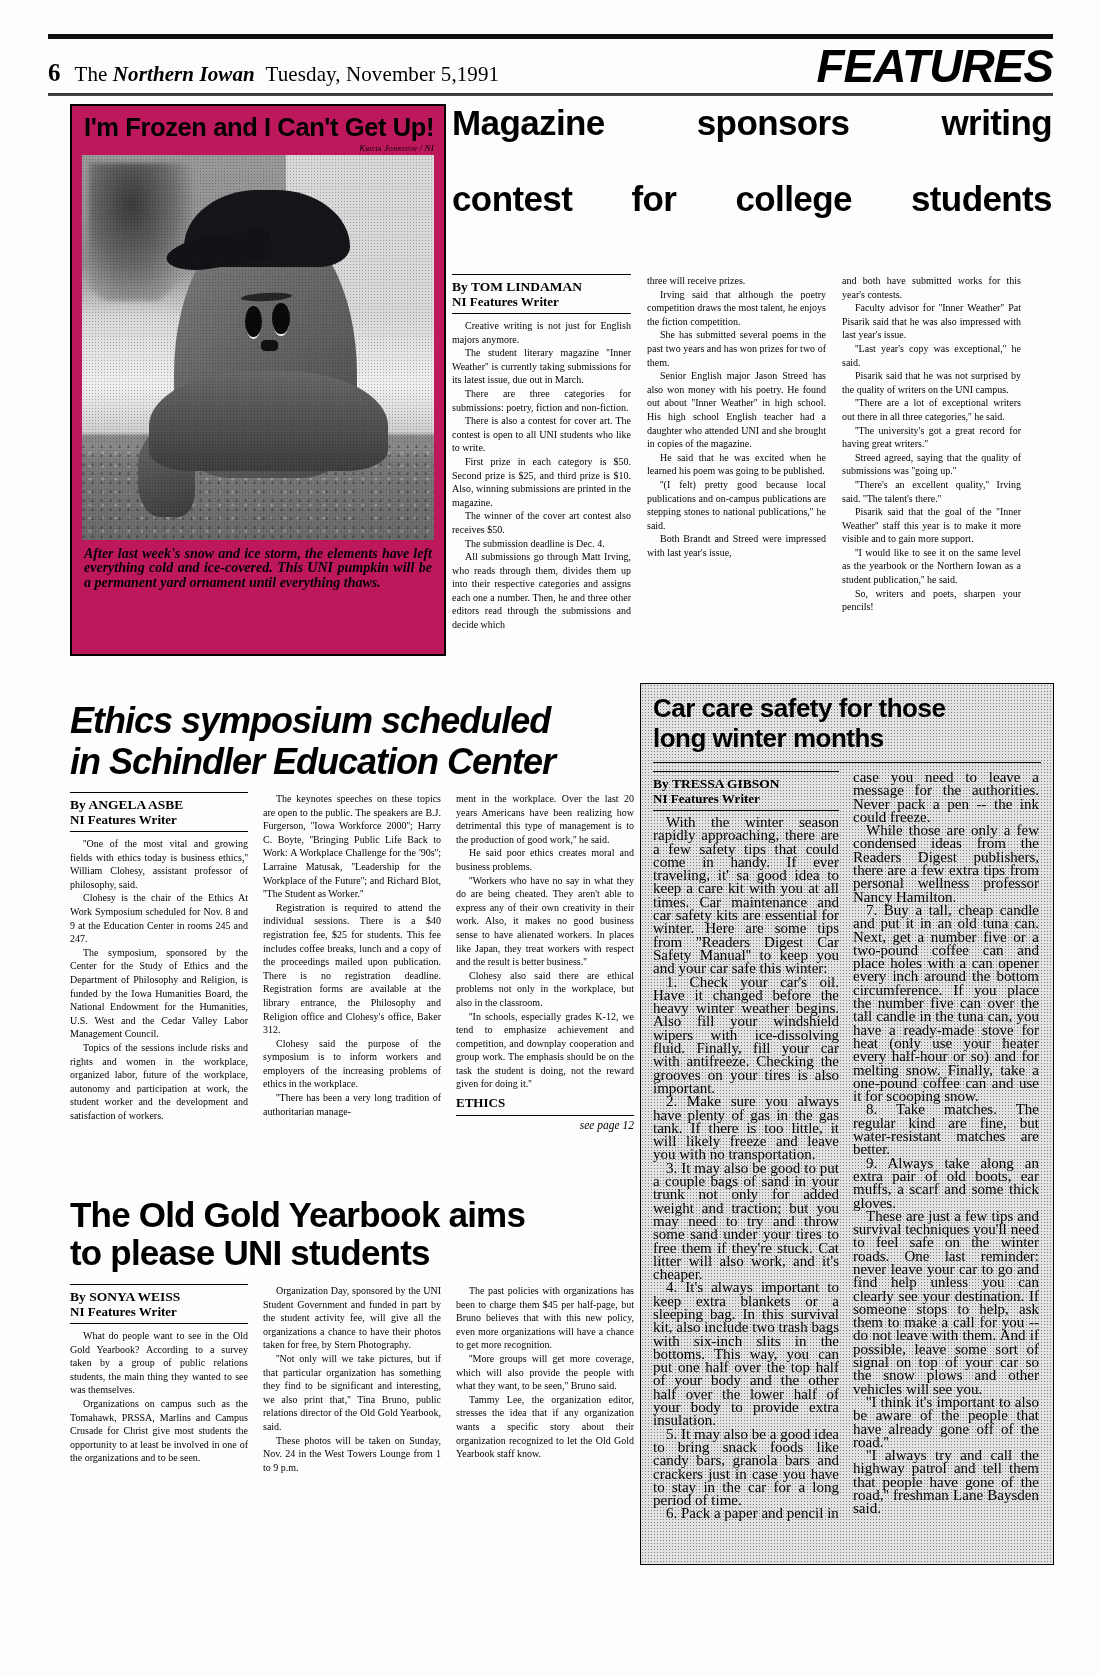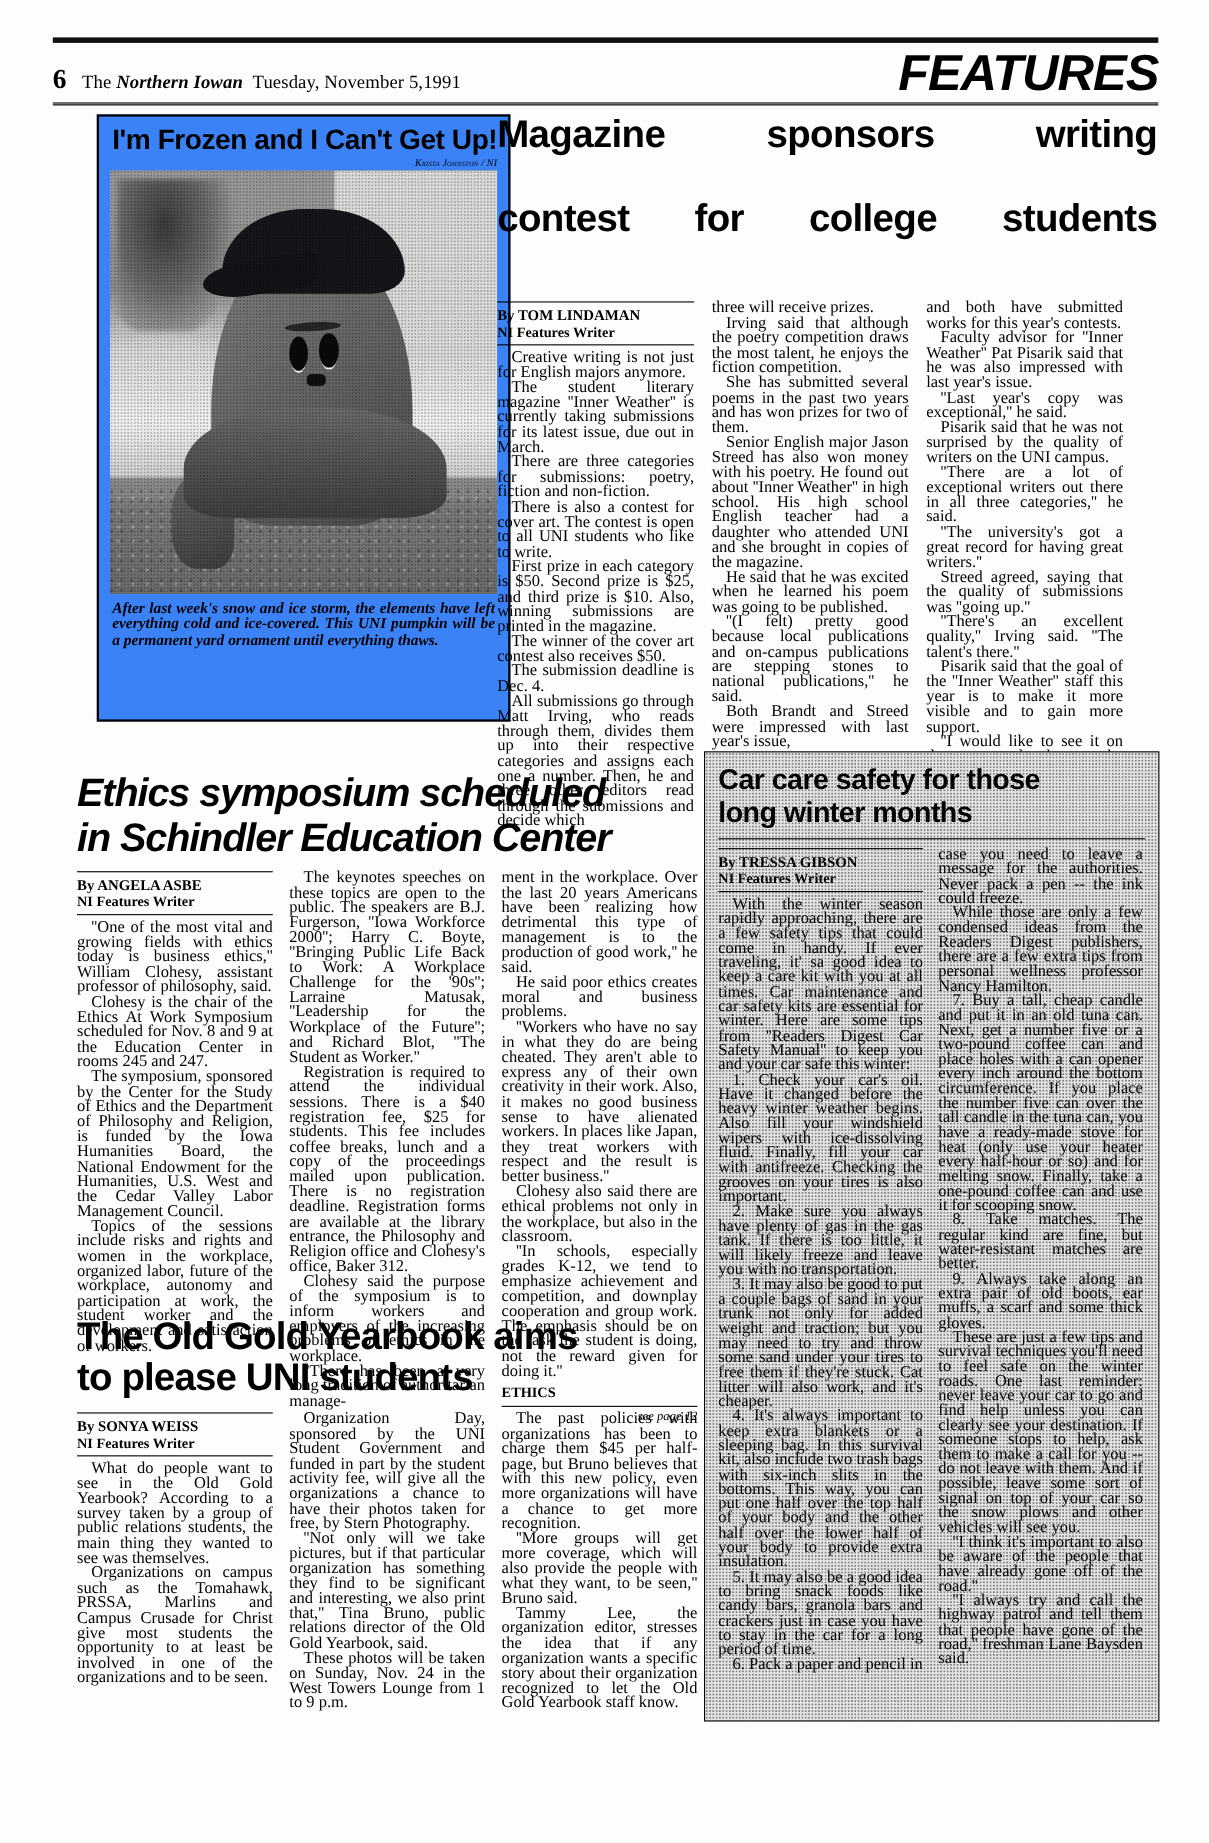--- a/index.html
+++ b/index.html
@@ -11,39 +11,39 @@
   .page{position:relative;width:1099px;height:1675px;padding:0;}
 
   
   .masthead{position:absolute;left:48px;top:34px;width:1005px;}
   .rule-thick{height:5px;background:#111;width:100%;}
   .rule-thin{height:1px;background:#333;width:100%;margin-top:2px;}
   .rule-hair{height:2px;background:#444;width:100%;}
   .mast-row{display:flex;align-items:flex-end;justify-content:space-between;padding:6px 0 4px 0;}
   .folio{display:flex;align-items:baseline;gap:14px;}
   .folio-page{font-size:25px;font-weight:bold;font-family:"Liberation Serif",serif;}
-  .folio-text{font-size:17px;letter-spacing:.1px;}
+  .folio-text{font-size:21px;letter-spacing:.1px;}
   .folio-text i{font-style:italic;font-weight:bold;}
   .section-title{
     font-family:"Liberation Sans", sans-serif;
     font-weight:bold;font-style:italic;font-size:46px;
     letter-spacing:-1px;line-height:.95;margin-bottom:-2px;
   }
 
   
-  .col{font-size:15px;line-height:13.6px;text-align:justify;}
+  .col{font-size:10px;line-height:13.6px;text-align:justify;}
   .col p{margin:0;text-indent:13px;}
   .col p.noindent{text-indent:0;}
   .byline{font-weight:bold;font-size:13.5px;line-height:15px;}
   .byline .sub{font-weight:bold;font-size:13px;}
   .hr-byline{border-top:1px solid #000;margin:4px 0 5px 0;}
   .hr-byline-top{border-top:1px solid #000;margin:0 0 4px 0;}
 
   
-  .photobox{position:absolute;left:70px;top:104px;width:372px;height:548px;border:2px solid #000;background:#3b82f6;margin-left:18px;}
+  .photobox{position:absolute;left:70px;top:104px;width:372px;height:548px;border:2px solid #000;background:#be185d;}
   .photo-head{
     font-family:"Liberation Sans",sans-serif;font-weight:bold;font-size:25.5px;
     padding:7px 0 0 12px;letter-spacing:-.4px;
   }
   .photo-credit{
     text-align:right;font-size:9px;font-variant:small-caps;font-style:italic;
     padding:1px 10px 2px 0;letter-spacing:.2px;
   }
   .photo-frame{margin:0 10px;height:385px;position:relative;overflow:hidden;background:#8d8d8d;}
   .photo-cap{

